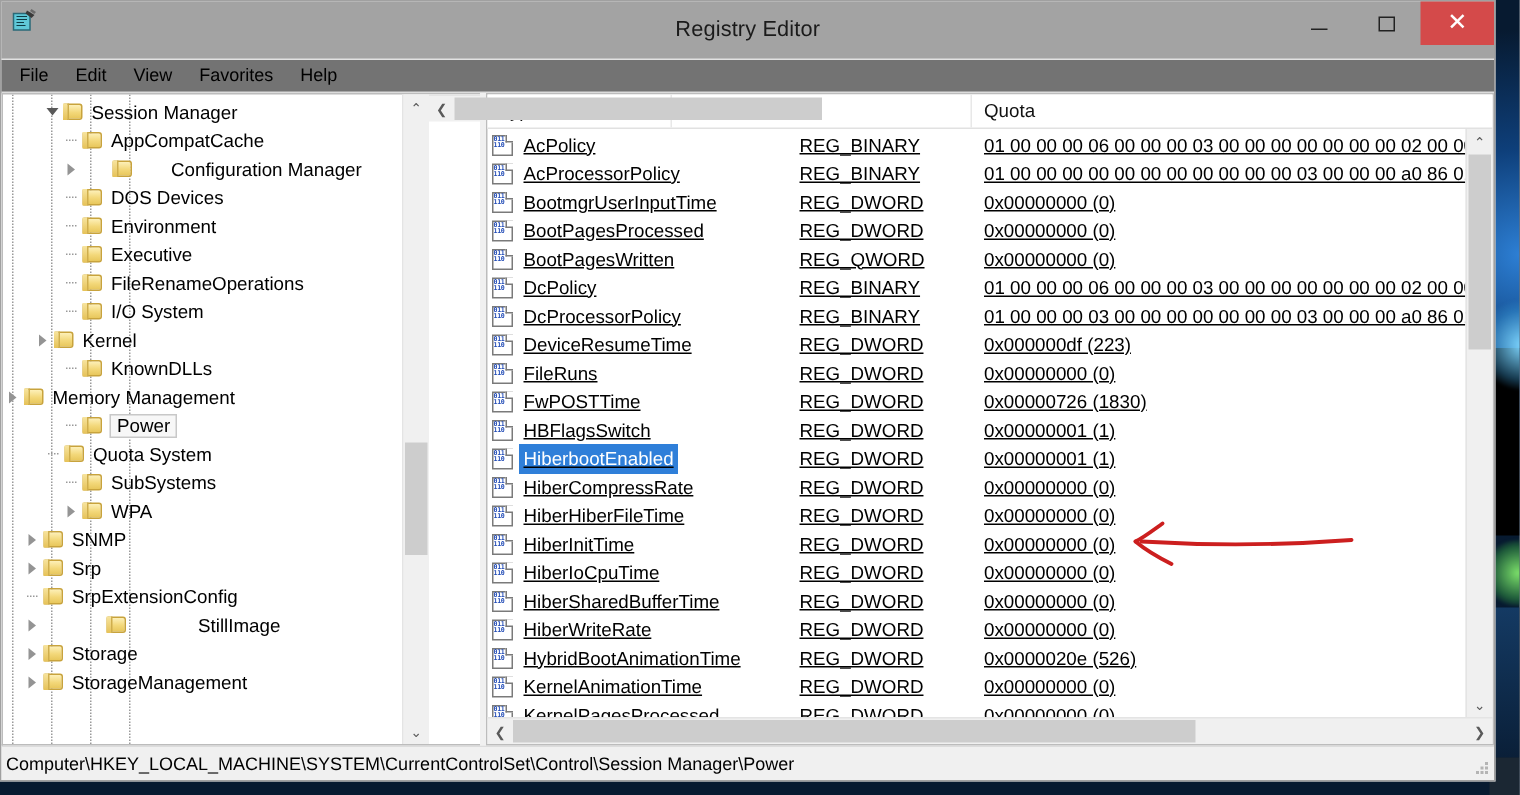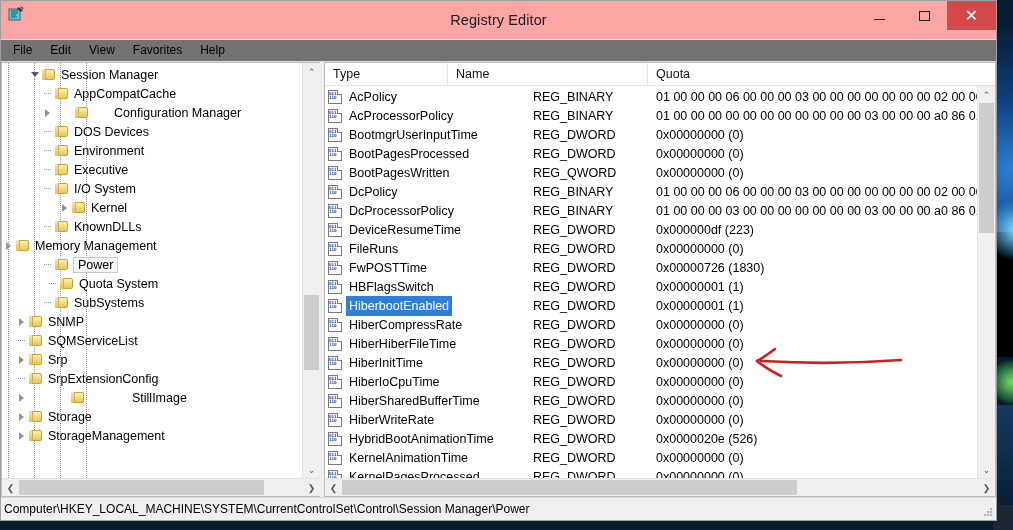--- a/index.html
+++ b/index.html
@@ -51,21 +51,21 @@
     width: 997px; height: 521px;
     background: #f0f0f0;
     border: 1px solid #a0a0a0;
     box-sizing: border-box;
     display: flex; flex-direction: column;
   }
 
   
   #titlebar {
     height: 38px; min-height: 38px;
-    background: #fca5a5;
+    background: #a3a3a3;
     border-bottom: 1px solid #e2e2e2;
     position: relative;
     display: flex; align-items: center;
   }
   #app-icon {
     position: absolute; left: 4px; top: 2px;
     width: 22px; height: 22px;
   }
   #title-text {
     width: 100%; text-align: center;
@@ -117,21 +117,21 @@
     min-height: 0;
   }
 
   
   #tree-pane {
     width: 319px; min-width: 319px;
     background: #fff;
     border: 1px solid #bcbcbc;
     border-right: none;
     box-sizing: border-box;
-    display: flex; flex-direction: column;
+    display: flex; flex-direction: row;
     position: relative;
   }
   #tree-scrollwrap {
     flex: 1; display: flex; min-height: 0;
   }
   #tree-view {
     flex: 1;
     overflow: hidden;
     position: relative;
     padding-top: 2px;
@@ -267,20 +267,21 @@
     box-sizing: border-box;
     cursor: default;
   }
   .col-name { width: 200px; min-width: 200px; }
   .col-type { width: 123px; min-width: 123px; }
   .col-data { flex: 1; border-right: none; }
   #list-body-wrap { flex: 1; display: flex; min-height: 0; }
   #list-body {
     flex: 1; overflow: hidden; position: relative;
     padding-top: 1px;
+    text-decoration: underline;
   }
   .lrow {
     height: 19px;
     display: flex; align-items: center;
     font-size: 12.5px; color: #000;
     white-space: nowrap;
     cursor: default;
   }
   .lrow .c-name {
     width: 200px; min-width: 200px;
@@ -426,23 +427,28 @@
                 <span class="tlabel">Environment</span>
               </div>
               <div class="tnode" style="padding-left: 39px;">
                 <span class="dotted"></span>
                 <span class="folder"></span>
                 <span class="tlabel">Executive</span>
               </div>
               <div class="tnode" style="padding-left: 39px;">
                 <span class="dotted"></span>
                 <span class="folder"></span>
+                <span class="tlabel">FileRenameOperations</span>
+              </div>
+              <div class="tnode" style="padding-left: 39px;">
+                <span class="dotted"></span>
+                <span class="folder"></span>
                 <span class="tlabel">I/O System</span>
               </div>
-              <div class="tnode" style="padding-left: 56px;">
+              <div class="tnode" style="padding-left: 20px;">
                 <span class="expander">
                   <span class="tri"></span>
                 </span>
                 <span class="folder"></span>
                 <span class="tlabel">Kernel</span>
               </div>
               <div class="tnode" style="padding-left: 39px;">
                 <span class="dotted"></span>
                 <span class="folder"></span>
                 <span class="tlabel">KnownDLLs</span>
@@ -452,41 +458,43 @@
                   <span class="tri"></span>
                 </span>
                 <span class="folder"></span>
                 <span class="tlabel">Memory Management</span>
               </div>
               <div class="tnode selected-node" style="padding-left: 39px;">
                 <span class="dotted"></span>
                 <span class="folder"></span>
                 <span class="tlabel">Power</span>
               </div>
-              <div class="tnode" style="padding-left: 44px;">
+              <div class="tnode" style="padding-left: 27px;">
                 <span class="dotted"></span>
                 <span class="folder"></span>
                 <span class="tlabel">Quota System</span>
               </div>
               <div class="tnode" style="padding-left: 39px;">
                 <span class="dotted"></span>
                 <span class="folder"></span>
                 <span class="tlabel">SubSystems</span>
               </div>
+              <div class="tnode" style="padding-left: 39px;">
+                <span class="expander">
+                  <span class="tri"></span>
+                </span>
+                <span class="folder"></span>
+                <span class="tlabel">WPA</span>
+              </div>
               <div class="tnode" style="padding-left: 13px;">
                 <span class="expander">
                   <span class="tri"></span>
                 </span>
                 <span class="folder"></span>
                 <span class="tlabel">SNMP</span>
-              </div>
-              <div class="tnode" style="padding-left: 13px;">
-                <span class="dotted"></span>
-                <span class="folder"></span>
-                <span class="tlabel">SQMServiceList</span>
               </div>
               <div class="tnode" style="padding-left: 13px;">
                 <span class="expander">
                   <span class="tri"></span>
                 </span>
                 <span class="folder"></span>
                 <span class="tlabel">Srp</span>
               </div>
               <div class="tnode" style="padding-left: 13px;">
                 <span class="dotted"></span>

